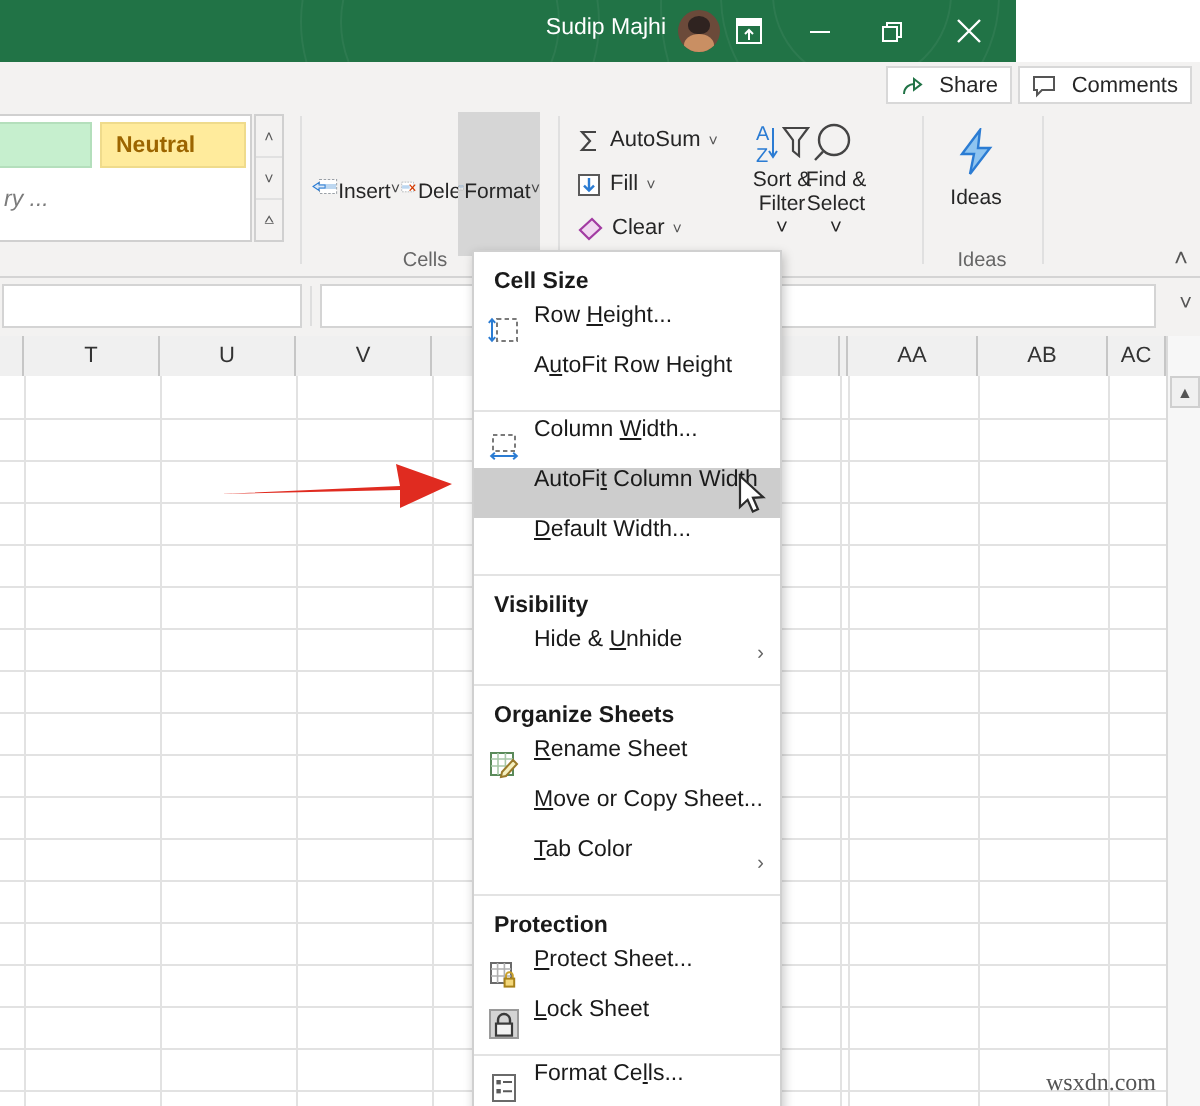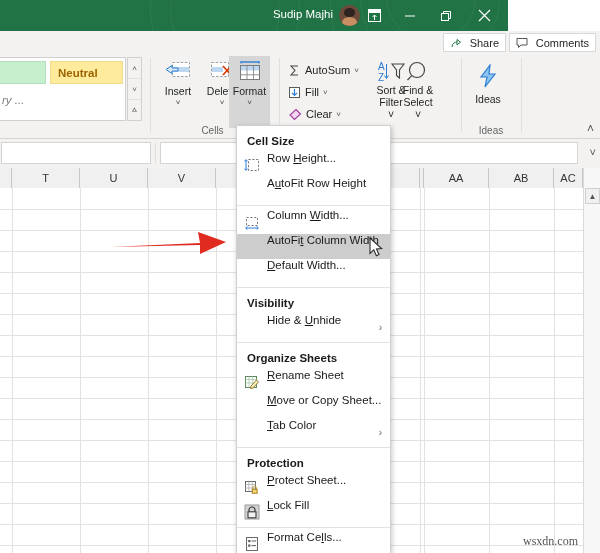--- a/index.html
+++ b/index.html
@@ -103,21 +103,21 @@
             font-size: 8px; color: #5a5a5a; border-bottom: 1px solid #e1e1e1; }
   .gs-btn:last-child { border-bottom: none; }
 
   .grp-sep {
     position: absolute; top: 4px; width: 1px; height: 74px; background: #e0e0e0;
   }
 
   
   .rbtn {
     position: absolute; width: 44px; top: 2px; height: 72px;
-    display: flex; flex-direction: column; align-items: center;
+    display: flex; flex-direction: row; align-items: center;
     font-size: 10.5px; color: #262626; padding-top: 4px;
   }
   .rbtn .lbl { margin-top: 3px; line-height: 12px; }
   .rbtn .caret { font-size: 8px; line-height: 9px; color: #444; margin-top: 1px; }
   .rbtn.active { background: #d6d6d6; }
 
   .grp-label {
     position: absolute; bottom: 2px; font-size: 10px; color: #666;
     text-align: center;
   }
@@ -547,21 +547,21 @@
     </div>
 
     <div class="menu-item">
       <span class="mi-icon">
         <svg width="16" height="16" viewBox="0 0 16 16">
           <rect x="1" y="1" width="14" height="14" fill="#d4d4d4" stroke="#9a9a9a" stroke-width="1"></rect>
           <path d="M5 8 V6 A3 3 0 0 1 11 6 V8" fill="none" stroke="#3a3a3a" stroke-width="1.2"></path>
           <rect x="4" y="7.8" width="8" height="6" fill="#f2f2f2" stroke="#3a3a3a" stroke-width="1.1"></rect>
         </svg>
       </span>
-      <span><span></span><span class="u">L</span><span>ock Fill</span></span>
+      <span><span></span><span class="u">L</span><span>ock Sheet</span></span>
     </div>
 
     <div class="menu-sep"></div>
 
     <div class="menu-item">
       <span class="mi-icon">
         <svg width="16" height="16" viewBox="0 0 16 16">
           <rect x="2.5" y="1.5" width="11" height="13" fill="#fff" stroke="#6a6a6a" stroke-width="1"></rect>
           <rect x="4.2" y="4" width="2.2" height="2.2" fill="#5a5a5a"></rect>
           <rect x="4.2" y="8.5" width="2.2" height="2.2" fill="#5a5a5a"></rect>

